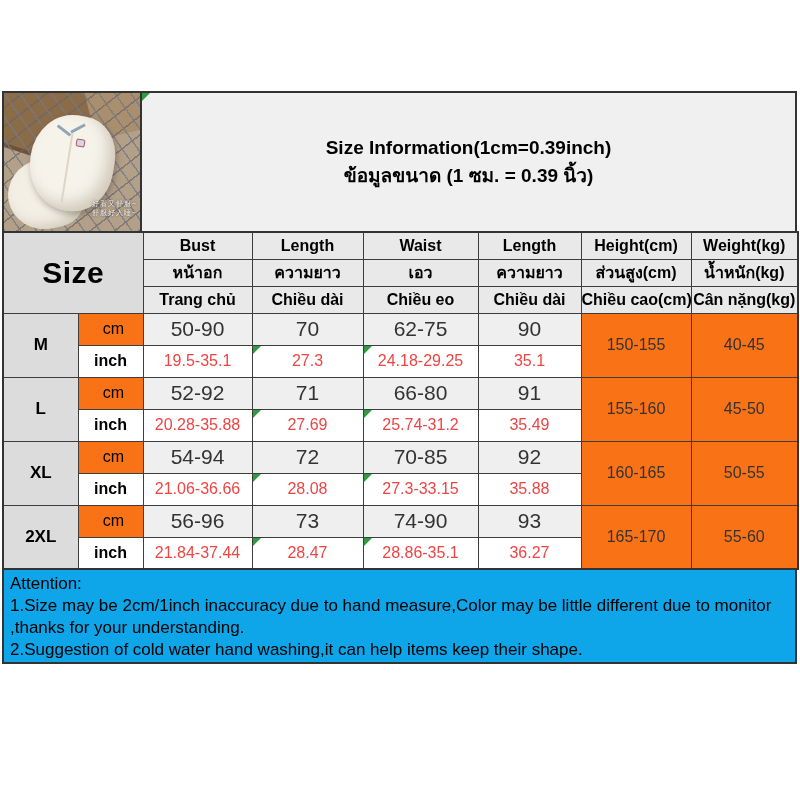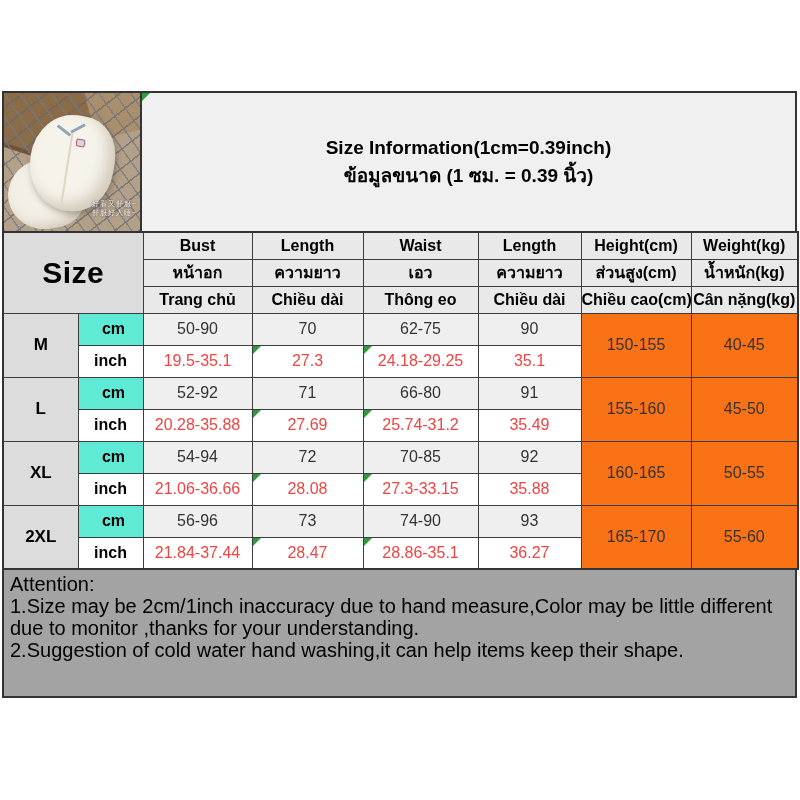--- a/index.html
+++ b/index.html
@@ -50,29 +50,29 @@
   
   table.size-table { border-collapse: collapse; width: 795px; table-layout: fixed;
         border: 2px solid #333; }
   table.size-table td { border: 1px solid #3d3d3d; text-align: center; vertical-align: middle;
         overflow: hidden; white-space: nowrap; position: relative; }
   tr.hdr { height: 27px; }
   tr.dat { height: 32px; }
   td.hdr-cell { background: #e9e9e9; font-weight: bold; font-size: 16px; }
   td.size-big { background: #dcdcdc; font-weight: bold; font-size: 30px; letter-spacing: .5px; margin-left: 36px; }
   td.size-name { background: #dcdcdc; font-weight: bold; font-size: 17px; }
-  td.unit-cm { background: #5eead4; font-weight: bold; font-size: 16px; padding-left: 6px; }
+  td.unit-cm { background: #f97316; font-weight: normal; font-size: 16px; padding-left: 6px; }
   td.unit-inch { background: #ffffff; font-weight: bold; font-size: 16px; }
-  td.val-cm { background: #efefef; font-size: 16px; color: #333; }
+  td.val-cm { background: #efefef; font-size: 21px; color: #333; }
   td.val-inch { background: #ffffff; font-size: 16px; color: #ef4444; }
   td.val-span { background: #f97316; font-size: 16px; color: #333; }
 
   
-  .attention { height: 130px; border: 2px solid #333; background: #a3a3a3;
-        padding: 3px 6px; font-size: 20px; line-height: 22px; color: #000; }
+  .attention { height: 96px; border: 2px solid #333; background: #0ea5e9;
+        padding: 3px 6px; font-size: 17px; line-height: 22px; color: #000; }
 </style>
 </head>
 <body>
 
 <div class="sheet">
 
   <div class="top-row section">
     <div class="photo">
       <div class="wood"></div>
       <div class="wood2"></div>
@@ -119,21 +119,21 @@
         <td class="hdr-cell">หน้าอก</td>
         <td class="hdr-cell">ความยาว</td>
         <td class="hdr-cell">เอว</td>
         <td class="hdr-cell">ความยาว</td>
         <td class="hdr-cell">ส่วนสูง(cm)</td>
         <td class="hdr-cell">น้ำหนัก(kg)</td>
       </tr>
       <tr class="hdr">
         <td class="hdr-cell">Trang chủ</td>
         <td class="hdr-cell">Chiều dài</td>
-        <td class="hdr-cell">Thông eo</td>
+        <td class="hdr-cell">Chiều eo</td>
         <td class="hdr-cell">Chiều dài</td>
         <td class="hdr-cell">Chiều cao(cm)</td>
         <td class="hdr-cell">Cân nặng(kg)</td>
       </tr>
 
       <tr class="dat">
         <td class="size-name" rowspan="2">M</td>
         <td class="unit-cm">cm</td>
         <td class="val-cm">50-90</td>
         <td class="val-cm">70</td>

